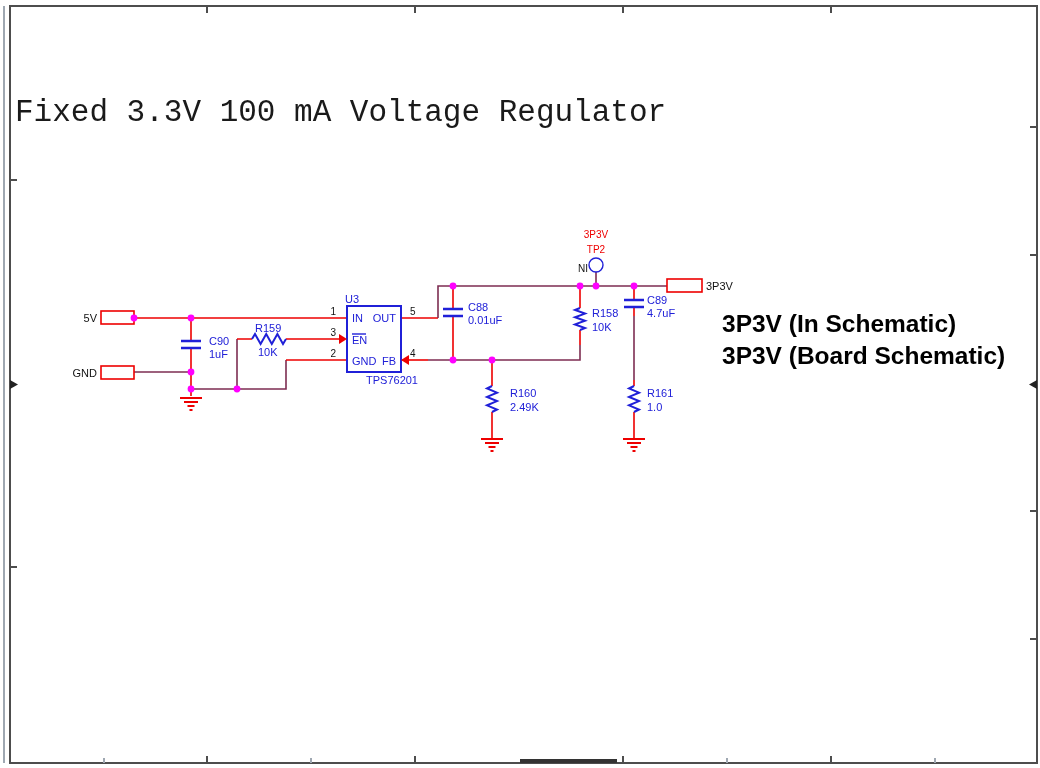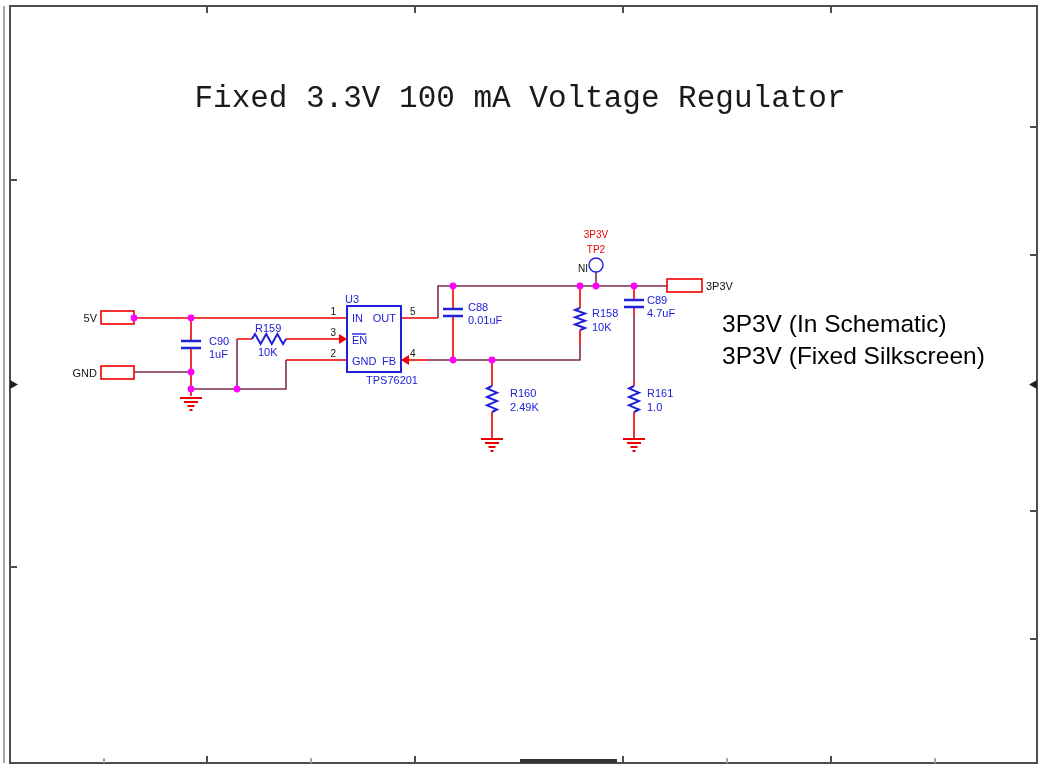--- a/index.html
+++ b/index.html
@@ -22,36 +22,36 @@
   .tick-arrow{fill:#222;stroke:none;}
 
   
   text{font-family:"Liberation Sans",sans-serif;}
   .t-blue{fill:var(--symbol-blue);font-size:11px;}
   .t-red{fill:var(--wire-red);font-size:10px;}
   .t-black{fill:var(--text-black);font-size:11px;}
   .t-pin{fill:var(--text-black);font-size:10px;}
 
   
-  .title-block{position:absolute;left:15px;top:82px;width:1010px;text-align:center;
+  .title-block{position:absolute;left:15px;top:96px;width:1010px;text-align:left;
     font-family:"Liberation Mono","DejaVu Sans Mono",monospace;font-size:31px;
     line-height:33px;color:#1a1a1a;white-space:pre;}
   .annot-block{position:absolute;left:722px;top:308px;
-    font-family:"Liberation Sans",sans-serif;font-size:24.5px;line-height:32px;color:#000;}
+    font-family:"Liberation Sans",sans-serif;font-size:24.5px;line-height:32px;color:#000;font-weight:bold;}
 </style>
 </head>
 <body>
 
 <div id="stage">
 
   <div class="title-block"><div>Fixed 3.3V 100 mA Voltage Regulator</div></div>
 
   <div class="annot-block">
     <div>3P3V (In Schematic)</div>
-    <div>3P3V (Fixed Silkscreen)</div>
+    <div>3P3V (Board Schematic)</div>
   </div>
 
   <svg id="schem-svg" width="1040" height="768" viewBox="0 0 1040 768">
 
     <g>
       <rect class="frame" x="10" y="6" width="1027" height="757"></rect>
       <line class="tick-faint" x1="4" y1="6" x2="4" y2="763"></line>
 
       <line class="tick" x1="207" y1="6" x2="207" y2="13"></line>
       <line class="tick" x1="415" y1="6" x2="415" y2="13"></line>

